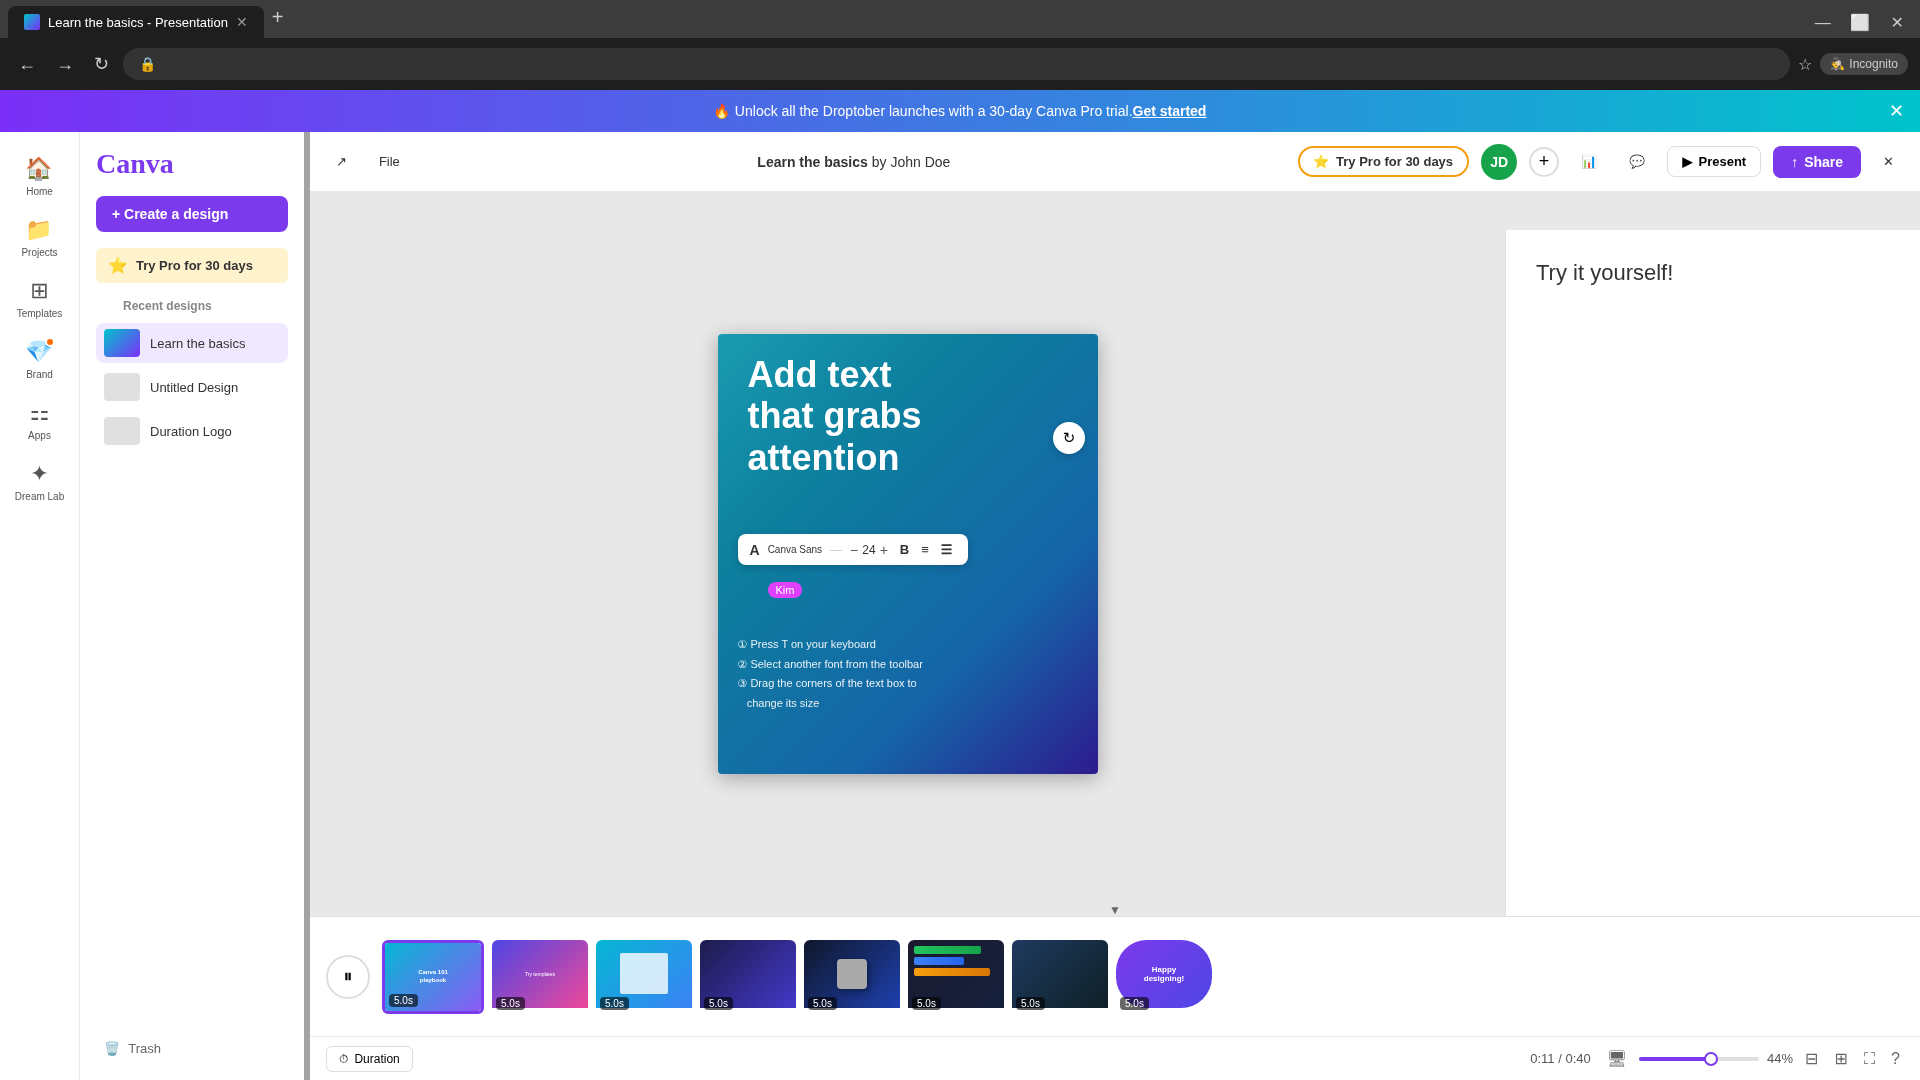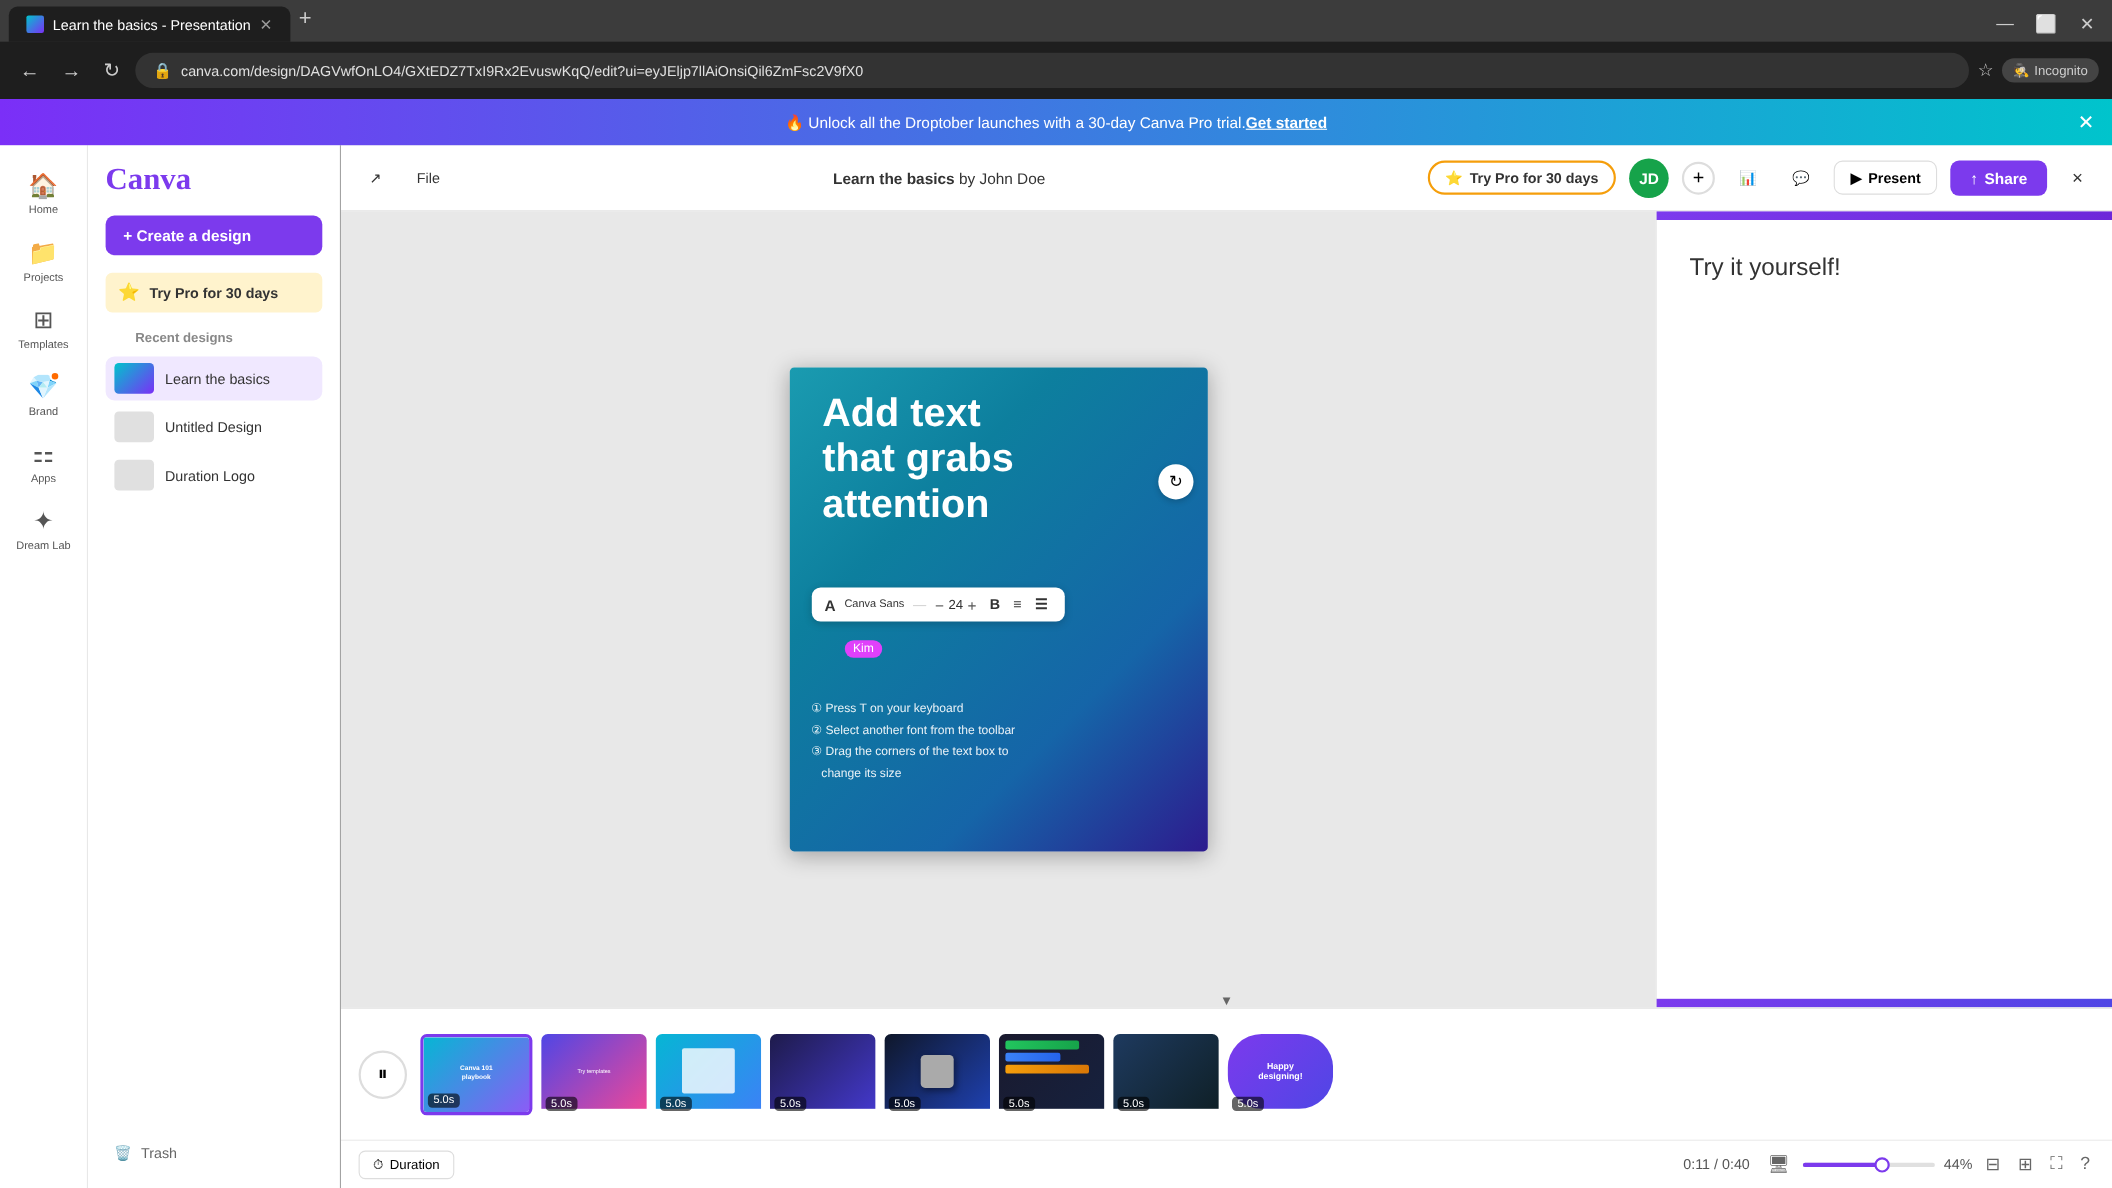--- a/index.html
+++ b/index.html
@@ -32,21 +32,21 @@
 
     
     .sidebar { width: 80px; background: #fff; display: flex; flex-direction: column; align-items: center; padding-top: 16px; gap: 4px; border-right: 1px solid #e8e8e8; flex-shrink: 0; }
     .sidebar-item { display: flex; flex-direction: column; align-items: center; gap: 4px; padding: 8px 6px; border-radius: 8px; cursor: pointer; width: 72px; }
     .sidebar-icon { font-size: 22px; color: #555; }
     .sidebar-label { font-size: 10px; color: #555; text-align: center; }
     .sidebar-badge { position: relative; }
     .badge-dot { position: absolute; top: -2px; right: -2px; width: 10px; height: 10px; background: #ff6b00; border-radius: 50%; border: 2px solid #fff; }
 
     
-    .left-panel { width: 230px; background: #fff; padding: 16px; display: flex; flex-direction: column; border-right: 1px solid #a3a3a3; overflow-y: auto; flex-shrink: 0; }
+    .left-panel { width: 230px; background: #fff; padding: 16px; display: flex; flex-direction: column; border-right: 6px solid #a3a3a3; overflow-y: auto; flex-shrink: 0; }
     .canva-logo { color: #7c3aed; font-size: 28px; font-weight: bold; font-family: Georgia, serif; margin-bottom: 16px; }
     .create-btn { background: #7c3aed; color: #fff; border: none; border-radius: 8px; padding: 10px 16px; font-size: 14px; font-weight: 600; cursor: pointer; display: flex; align-items: center; gap: 8px; width: 100%; margin-bottom: 16px; }
     .pro-badge { background: #fff3cd; border-radius: 6px; padding: 8px 12px; display: flex; align-items: center; gap: 8px; font-size: 13px; color: #333; font-weight: 600; margin-bottom: 16px; cursor: pointer; }
     .pro-star { color: #f59e0b; font-size: 16px; }
     .recent-label { font-size: 12px; color: #888; font-weight: 600; margin-bottom: 10px; padding-left: 27px; }
     .design-item { display: flex; align-items: center; gap: 10px; padding: 6px 8px; border-radius: 8px; cursor: pointer; margin-bottom: 4px; }
     .design-item.active { background: #f0e8ff; }
     .design-thumb { width: 36px; height: 28px; border-radius: 4px; flex-shrink: 0; }
     .design-thumb-gradient { background: linear-gradient(135deg, #00c4cc, #7b2ff7); }
     .design-thumb-gray { background: #e0e0e0; }
@@ -79,21 +79,21 @@
     .font-sep { color: #ccc; }
     .font-size-ctrl { display: flex; align-items: center; gap: 4px; }
     .font-btn { border: none; background: none; cursor: pointer; color: #555; font-size: 14px; }
     .font-size-val { font-size: 12px; color: #333; }
     .font-format-btns { display: flex; gap: 4px; }
     .fmt-btn { border: none; background: none; cursor: pointer; font-weight: bold; font-size: 13px; color: #333; padding: 2px 4px; }
     .cursor-label { background: #e040fb; color: #fff; font-size: 11px; padding: 2px 8px; border-radius: 10px; position: absolute; top: 248px; left: 50px; }
     .slide-instructions { position: absolute; bottom: 60px; left: 20px; color: rgba(255,255,255,0.9); font-size: 11px; line-height: 1.8; }
 
     
-    .side-panel { width: 415px; background: #fff; border-left: 1px solid #e0e0e0; display: flex; flex-direction: column; flex-shrink: 0; }
+    .side-panel { width: 415px; background: #fff; border-left: 1px solid #e0e0e0; display: flex; flex-direction: row; flex-shrink: 0; margin-top: 38px; }
     .side-panel-header { height: 8px; background: linear-gradient(90deg, #7c3aed, #6d28d9); border-radius: 0; }
     .side-panel-content { flex: 1; padding: 30px; }
     .try-yourself { font-size: 22px; color: #333; font-weight: 400; }
     .side-panel-bottom { height: 8px; background: linear-gradient(90deg, #7c3aed, #4f46e5); margin-top: auto; }
 
     
     .bottom-strip { background: #fff; border-top: 1px solid #e0e0e0; height: 120px; display: flex; align-items: center; padding: 0 16px; gap: 12px; flex-shrink: 0; position: relative; }
     .play-btn { width: 44px; height: 44px; border-radius: 50%; border: 2px solid #ddd; background: #fff; font-size: 18px; cursor: pointer; display: flex; align-items: center; justify-content: center; flex-shrink: 0; }
     .filmstrip { display: flex; gap: 8px; overflow: hidden; }
     .slide-thumb { position: relative; border-radius: 6px; overflow: hidden; flex-shrink: 0; cursor: pointer; }
@@ -140,21 +140,20 @@
       <button class="win-btn">⬜</button>
       <button class="win-btn">✕</button>
     </div>
   </div>
   <div class="browser-toolbar">
     <button class="nav-btn">←</button>
     <button class="nav-btn">→</button>
     <button class="nav-btn">↻</button>
     <div class="address-bar">
       <span style="color:#999;font-size:14px;">🔒</span>
-      <span class="address-bar-url">canva.com/design/DAGVwfOnLO4/GXtEDZ7TxI9Rx2EvuswKqQ/edit?ui=eyJEljp7llAiOnsiQil6ZmFsc2V9fX0</span>
     </div>
     <div class="browser-actions">
       <button class="browser-action-btn">☆</button>
       <button class="incognito-btn">
         <span>🕵️</span>
         <span>Incognito</span>
       </button>
     </div>
   </div>
 </div>

